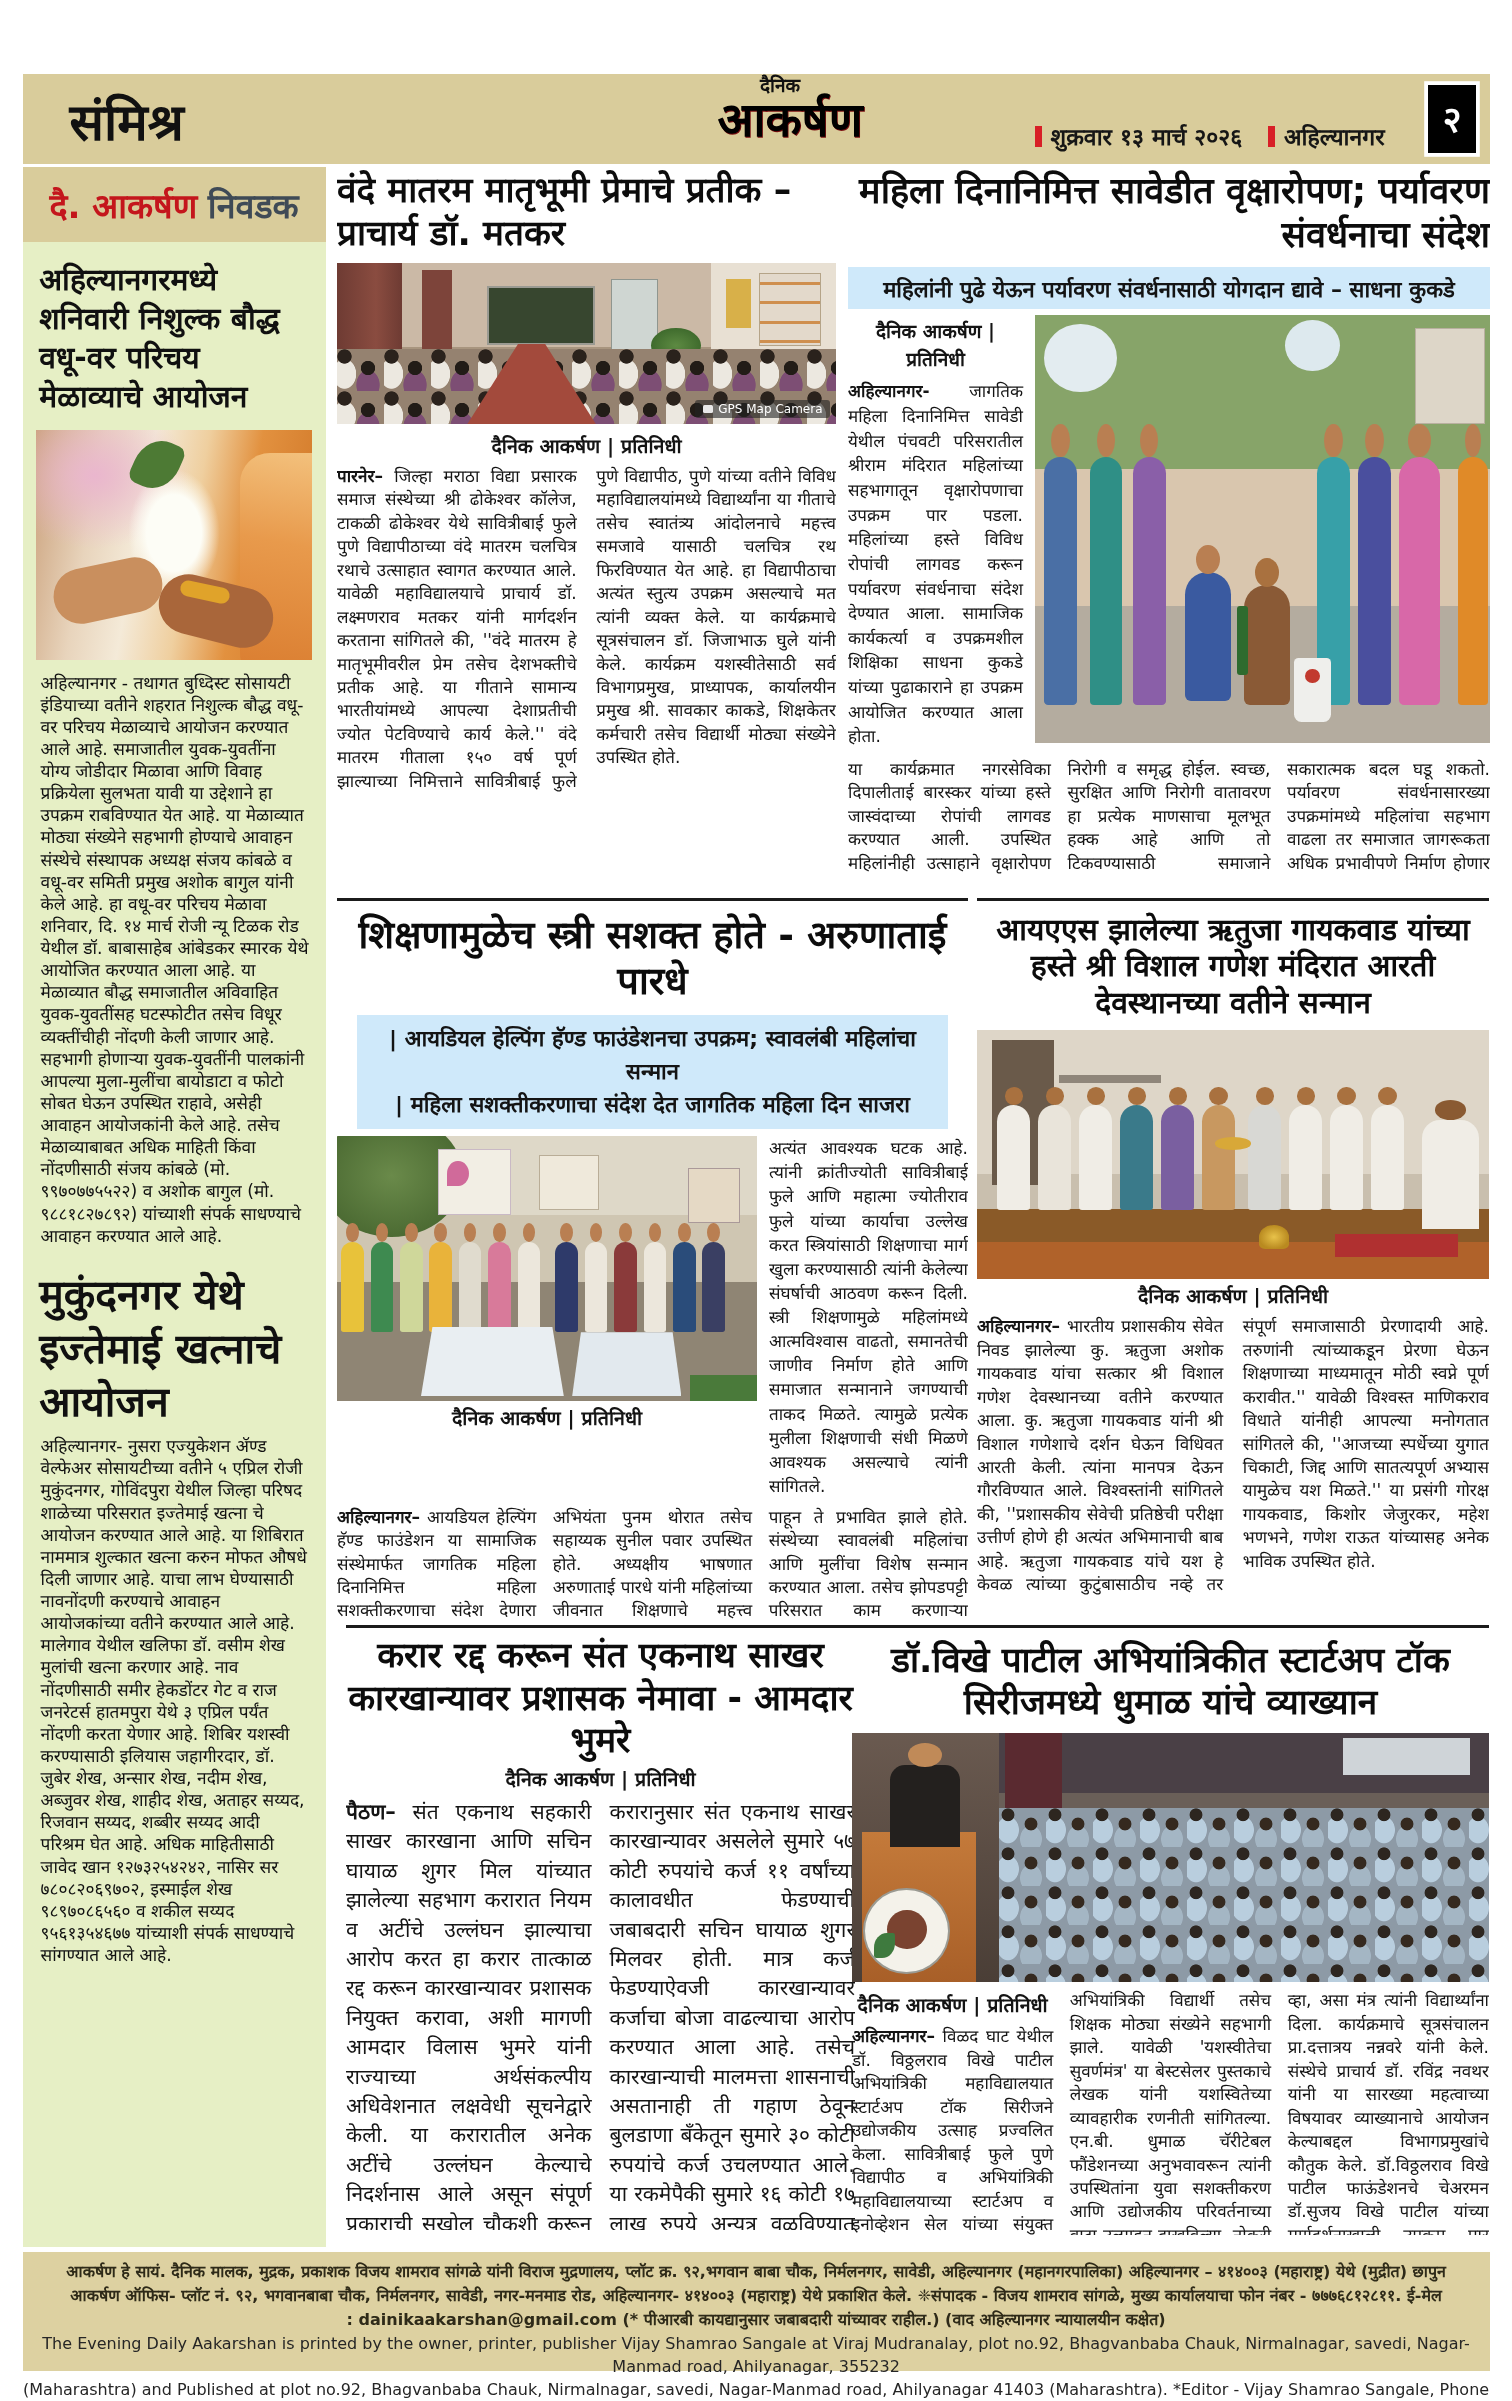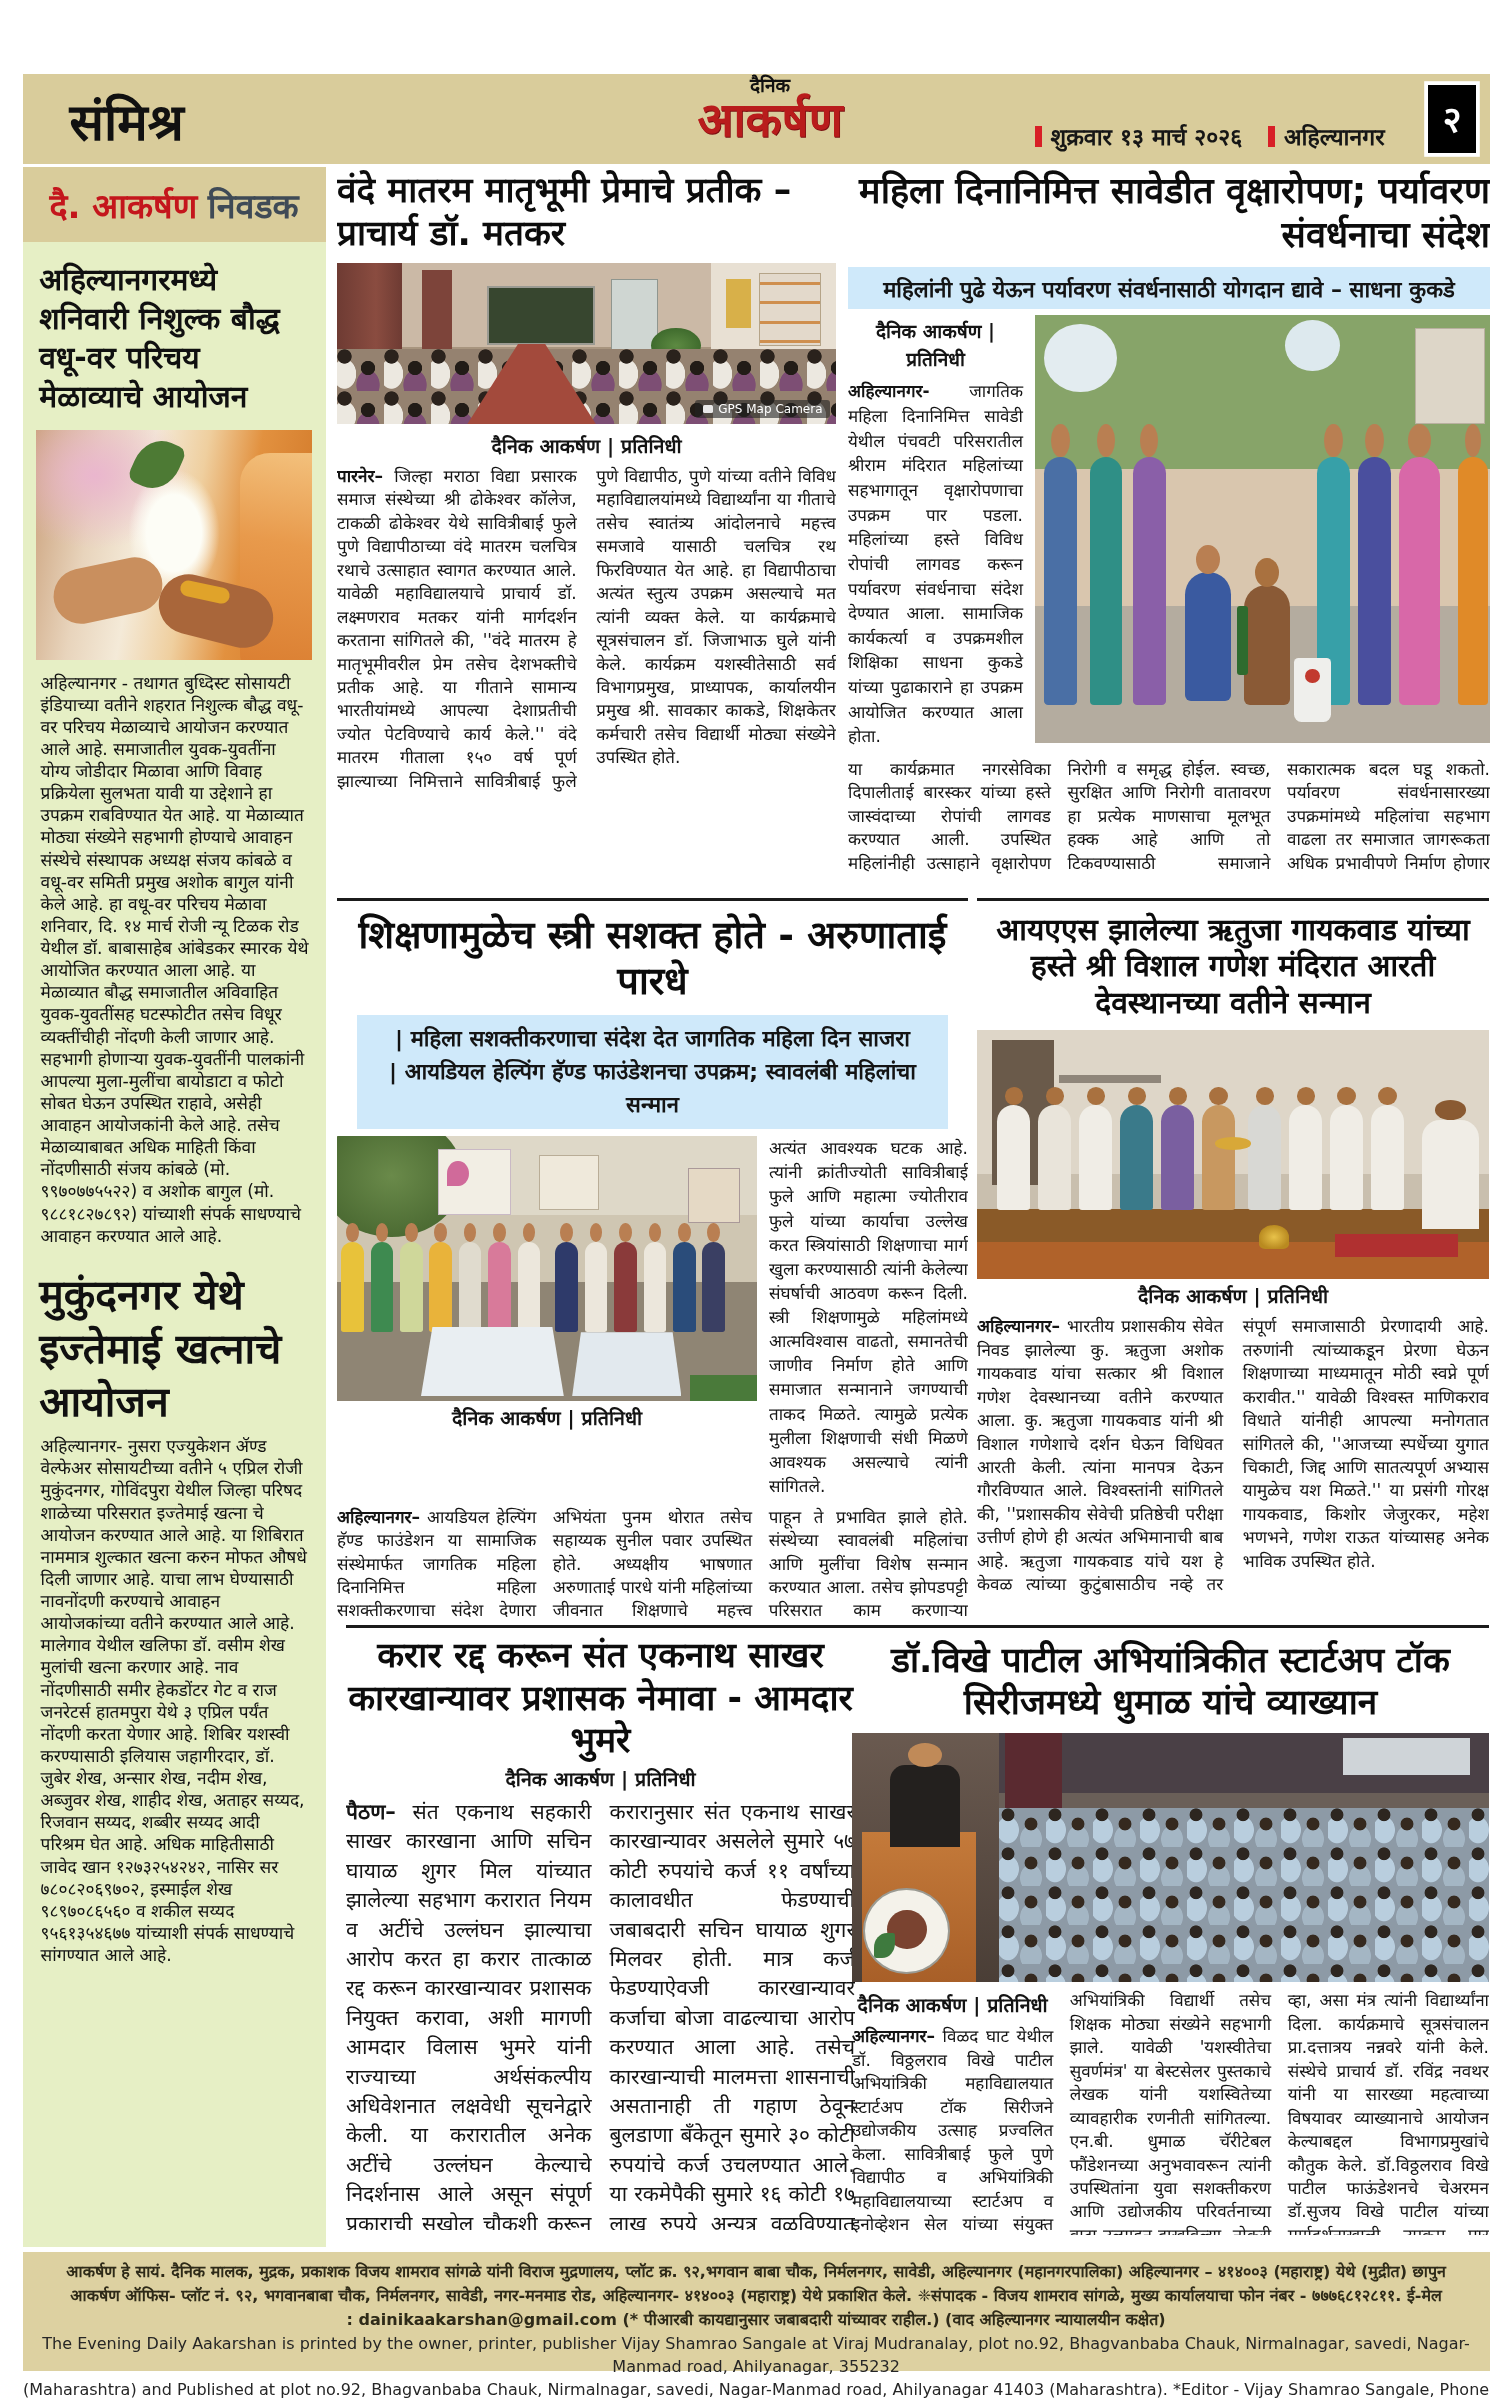--- a/index.html
+++ b/index.html
@@ -4,21 +4,21 @@
 <style>
   html,body{margin:0;padding:0;background:#ffffff;}
   body{width:1512px;height:2401px;position:relative;font-family:"DejaVu Sans",sans-serif;color:#141414;}
   #page{position:absolute;inset:0;background:#fff;overflow:hidden;}
 
   
   .masthead{position:absolute;left:22.6px;top:74px;width:1467px;height:90px;background:#d9cc9b;}
   .m-section{position:absolute;left:47px;top:10.5px;font-size:51px;font-weight:bold;color:#111;}
   .m-brand{position:absolute;left:46%;top:1.5px;text-align:center;line-height:1;}
   .m-brand-top{font-size:19px;font-weight:bold;color:#111;margin-bottom:1.5px;}
-  .m-brand-main{font-size:47px;font-weight:bold;color:#b91c1c;text-shadow:0.8px 0.8px 0 #7a0d10;}
+  .m-brand-main{font-size:47px;font-weight:bold;color:#000000;text-shadow:0.8px 0.8px 0 #7a0d10;margin-left:20px;}
   .m-meta{position:absolute;right:105px;bottom:12px;display:flex;gap:26px;align-items:center;font-size:23px;font-weight:bold;color:#161616;}
   .m-item{display:flex;align-items:center;gap:9px;}
   .tick{display:inline-block;width:6.8px;height:21px;background:#d81f26;}
   .m-pagebox{position:absolute;right:13.6px;top:10.5px;width:48px;height:68px;background:#000;color:#fff;display:flex;align-items:center;justify-content:center;font-size:36px;font-weight:bold;box-shadow:0 0 0 3.8px #fff;}
 
   
   .sidebar{position:absolute;left:22.6px;top:167px;width:303px;height:2080px;background:#e6efc5;overflow:hidden;}
   .sb-head{height:75px;background:#d9cc9b;display:flex;align-items:center;justify-content:center;gap:10.5px;font-size:34px;font-weight:bold;}
   .sb-head .b1{color:#c4161c;}
   .sb-head .b2{color:#3f4a56;}
@@ -289,22 +289,22 @@
     <div class="cols3">
       <span>या कार्यक्रमात नगरसेविका दिपालीताई बारस्कर यांच्या हस्ते जास्वंदाच्या रोपांची लागवड करण्यात आली. उपस्थित महिलांनीही उत्साहाने वृक्षारोपण करून परिसर हिरवागार ठेवण्याचा संकल्प केला. यावेळी बोलताना नगरसेविका दिपालीताई बारस्कर म्हणाल्या की, आजच्या धकाधकीच्या जीवनात पर्यावरणाचा समतोल राखणे अत्यंत गरजेचे आहे. वृक्षारोपण हा केवळ एक उपक्रम नसून भविष्यातील पिढ्यांसाठी अमूल्य भेट आहे. प्रत्येकाने किमान एक झाड लावून त्याचे संगोपन करण्याची जबाबदारी स्वीकारली तर शहरातील पर्यावरण अधिक निरोगी व समृद्ध होईल.</span>
       <span>स्वच्छ, सुरक्षित आणि निरोगी वातावरण हा प्रत्येक माणसाचा मूलभूत हक्क आहे आणि तो टिकवण्यासाठी समाजाने एकत्रितपणे पुढाकार घेणे आवश्यक आहे. सामाजिक कार्यकर्त्या साधना कुकडे यांनी महिला दिनाच्या महत्वाबद्दल सांगताना सांगितले की, महिला दिन हा केवळ उत्सवाचा दिवस नसून समाजाला संवेदनशील करण्याचा आणि स्त्री-पुरुष समानतेचा संदेश देण्याचा दिवस आहे. प्रत्येक महिलेला सुरक्षित, सन्मानपूर्वक आणि स्वाभिमानाने जगण्याचा अधिकार आहे. महिलांच्या सहभागातून समाजात सकारात्मक बदल घडू शकतो.</span>
       <span>पर्यावरण संवर्धनासारख्या उपक्रमांमध्ये महिलांचा सहभाग वाढला तर समाजात जागरूकता अधिक प्रभावीपणे निर्माण होणार असल्याचे त्यांनी सांगितले. वृक्षारोपणाचे महत्त्व स्पष्ट करताना त्या म्हणाल्या की, झाडे ही पृथ्वीची खरी संपत्ती आहेत. वाढते प्रदूषण, बदलते हवामान आणि घटणारी हरितसंपदा या पार्श्वभूमीवर प्रत्येकाने वृक्ष लागवड व संवर्धनाला प्राधान्य दिले पाहिजे. महिलांनी पुढे येऊन पर्यावरणाच्या जतनासाठी काम केले तर समाजात निसर्गबद्दलची जाणीव अधिक दृढ होणार असल्याचे त्यांनी स्पष्ट केले.</span>
     </div>
   </section>
 
   <section class="art shikshan rule">
     <div class="hl">शिक्षणामुळेच स्त्री सशक्त होते - अरुणाताई पारधे</div>
     <div class="bluebox">
+      <div>| आयडियल हेल्पिंग हॅण्ड फाउंडेशनचा उपक्रम; स्वावलंबी महिलांचा सन्मान</div>
       <div>| महिला सशक्तीकरणाचा संदेश देत जागतिक महिला दिन साजरा</div>
-      <div>| आयडियल हेल्पिंग हॅण्ड फाउंडेशनचा उपक्रम; स्वावलंबी महिलांचा सन्मान</div>
     </div>
     <div class="shk-row">
       <div class="shk-photocol">
         <div class="photo shk-photo">
           <div class="sp-foliage"></div>
           <div class="sp-banner1"></div>
           <div class="sp-banner2"></div>
           <div class="sp-banner3"></div>
           <div class="sfig sf1"></div>
           <div class="sfig sf2"></div>

